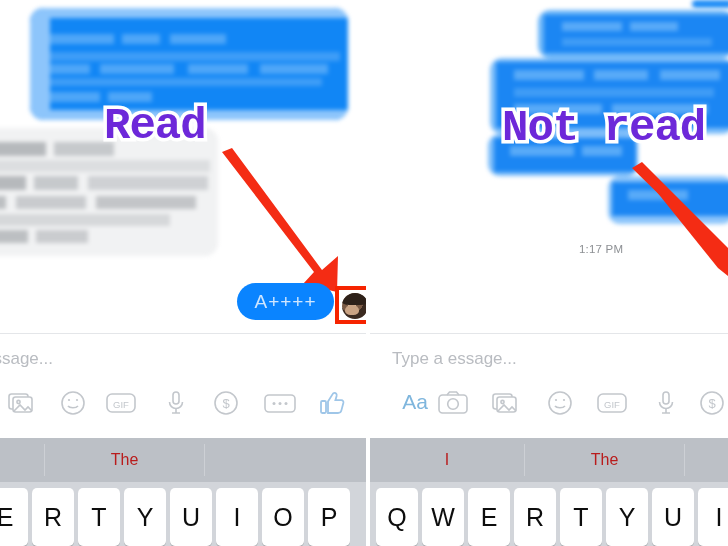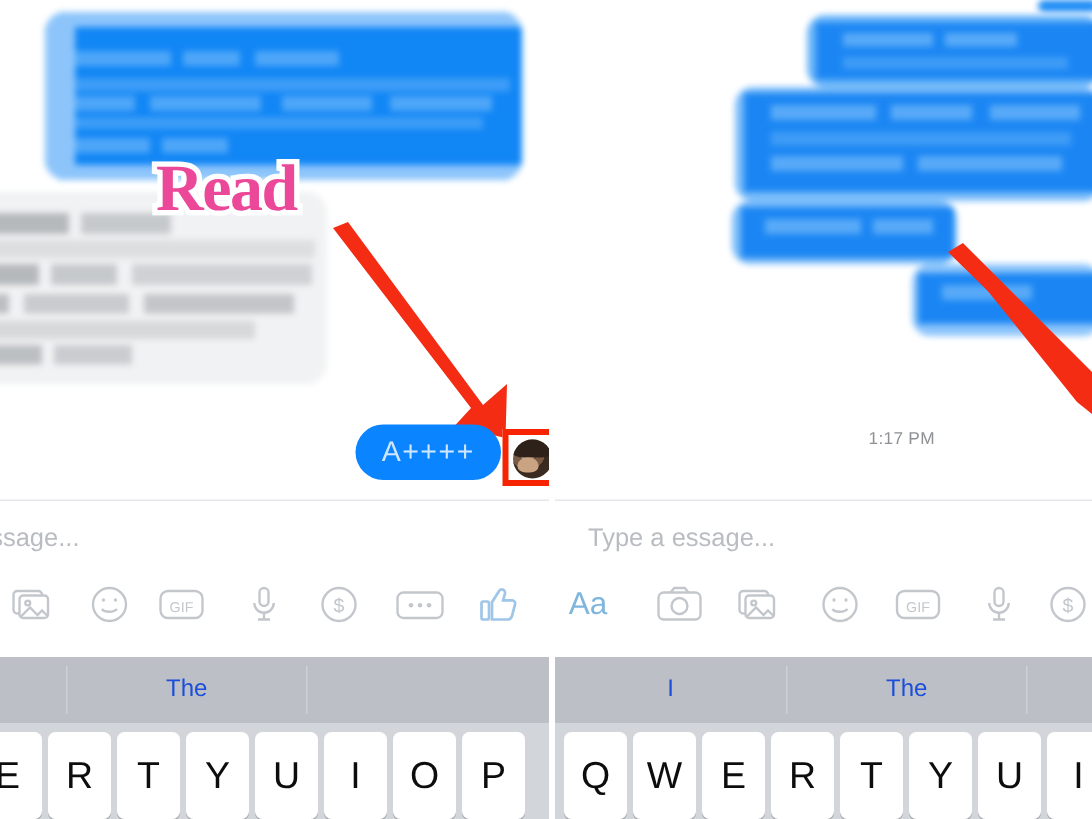--- a/index.html
+++ b/index.html
@@ -39,39 +39,39 @@
 
   .avatar-box { position:absolute; border:4px solid #f62400; background:#fff; }
   .avatar-circ { position:absolute; border-radius:50%; overflow:hidden;
      background:radial-gradient(circle at 38% 34%, #d9b79a 0 22%, #7a5a44 23% 48%, #3b2a20 49% 100%); }
   .avatar-circ .hi { position:absolute; left:12%; top:46%; width:55%; height:40%;
      background:#caa383; border-radius:50% 50% 40% 40%; }
   .avatar-circ .hair { position:absolute; left:-5%; top:-10%; width:110%; height:55%;
      background:#2e2119; border-radius:50% 50% 30% 30%; }
 
   
-  .anno { position:absolute; font-weight:bold; color:#ec4899; font-size:44px;
+  .anno { position:absolute; font-weight:bold; color:#6d28d9; font-size:44px;
      letter-spacing:-1px; white-space:nowrap; line-height:1;
-     font-family:Liberation Serif, serif;
+     font-family:Liberation Mono, monospace;
      -webkit-text-stroke:7px #ffffff; paint-order: stroke fill;
      text-shadow:0 0 1px #fff; }
 
   
   .composer { position:absolute; left:0; right:0; top:333px; height:105px;
      background:#ffffff; border-top:1px solid #e4e6e9; }
   .composer-ph { position:absolute; color:#b9bcc1; font-size:17px; white-space:nowrap; }
   .iconrow { position:absolute; left:0; right:0; top:48px; height:46px; }
   .ic { position:absolute; top:0; width:40px; height:40px; }
   .ic svg { display:block; }
 
   
   .kbd { position:absolute; left:0; right:0; top:438px; height:108px; background:#d2d5da; }
   .sugbar { position:absolute; left:0; right:0; top:0; height:44px; background:#bcc0c6; }
   .sug { position:absolute; top:0; height:44px; display:flex; align-items:center;
-     justify-content:center; color:#1d4ed8; font-size:16px; }
+     justify-content:center; color:#b91c1c; font-size:16px; }
   .sugdiv { position:absolute; top:6px; width:1px; height:32px; background:#cdd0d5; }
   .keyrow { position:absolute; left:0; right:0; top:46px; height:62px; }
   .key { position:absolute; top:4px; height:58px; background:#ffffff; border-radius:5px;
      display:flex; align-items:center; justify-content:center;
      font-size:25px; color:#0d0d0d; box-shadow:0 1px 0 rgba(0,0,0,.22); }
 
   
   .arrowsvg { position:absolute; left:0; top:0; pointer-events:none; }
 </style>
 </head>
@@ -252,35 +252,36 @@
           <div class="cell" style="left:6px;top:4px;width:142px;height:34px;background:#1b86f3;"></div>
           <div class="cell" style="left:22px;top:12px;width:64px;height:10px;background:#58aaf8;"></div>
           <div class="cell" style="left:94px;top:12px;width:40px;height:10px;background:#58aaf8;"></div>
         </div>
         <div class="pix" style="left:238px;top:176px;width:126px;height:48px;border-radius:12px;background:#8cc5fb;">
           <div class="cell" style="left:4px;top:6px;width:122px;height:34px;background:#1b86f3;"></div>
           <div class="cell" style="left:20px;top:14px;width:60px;height:10px;background:#58aaf8;"></div>
         </div>
       </div>
 
-
-      <div class="timestamp" style="left:209px;top:243px;margin-top:44px;">1:17 PM</div>
+      <div class="anno" style="left:132px;top:106px;">Not read</div>
+
+      <div class="timestamp" style="left:209px;top:243px;">1:17 PM</div>
 
       <svg class="arrowsvg" width="358" height="333">
         <polygon points="262,168 272,162 372,262 362,272 358,272 358,262" fill="#f42c14"></polygon>
         <polygon points="266,166 358,252 358,276 348,268" fill="#f42c14"></polygon>
       </svg>
     </div>
 
     <div class="composer">
       <div class="composer-ph" style="left:22px;top:15px;">Type a essage...</div>
 
       <div class="iconrow">
 
-        <div class="ic" style="left:0;">
+        <div class="ic" style="left:23px;">
           <svg width="44" height="40" viewBox="0 0 44 40">
             <text x="22" y="27" font-size="21" fill="#7fb6dd" text-anchor="middle" font-family="Liberation Sans, sans-serif">Aa</text>
           </svg>
         </div>
 
         <div class="ic" style="left:63px;">
           <svg width="40" height="40" viewBox="0 0 40 40" fill="none" stroke="#c3c7cc" stroke-width="1.6">
             <rect x="6" y="13" width="28" height="18" rx="3.5"></rect>
             <path d="M14 13l2.5-3h7l2.5 3"></path>
             <circle cx="20" cy="22" r="5.3"></circle>

